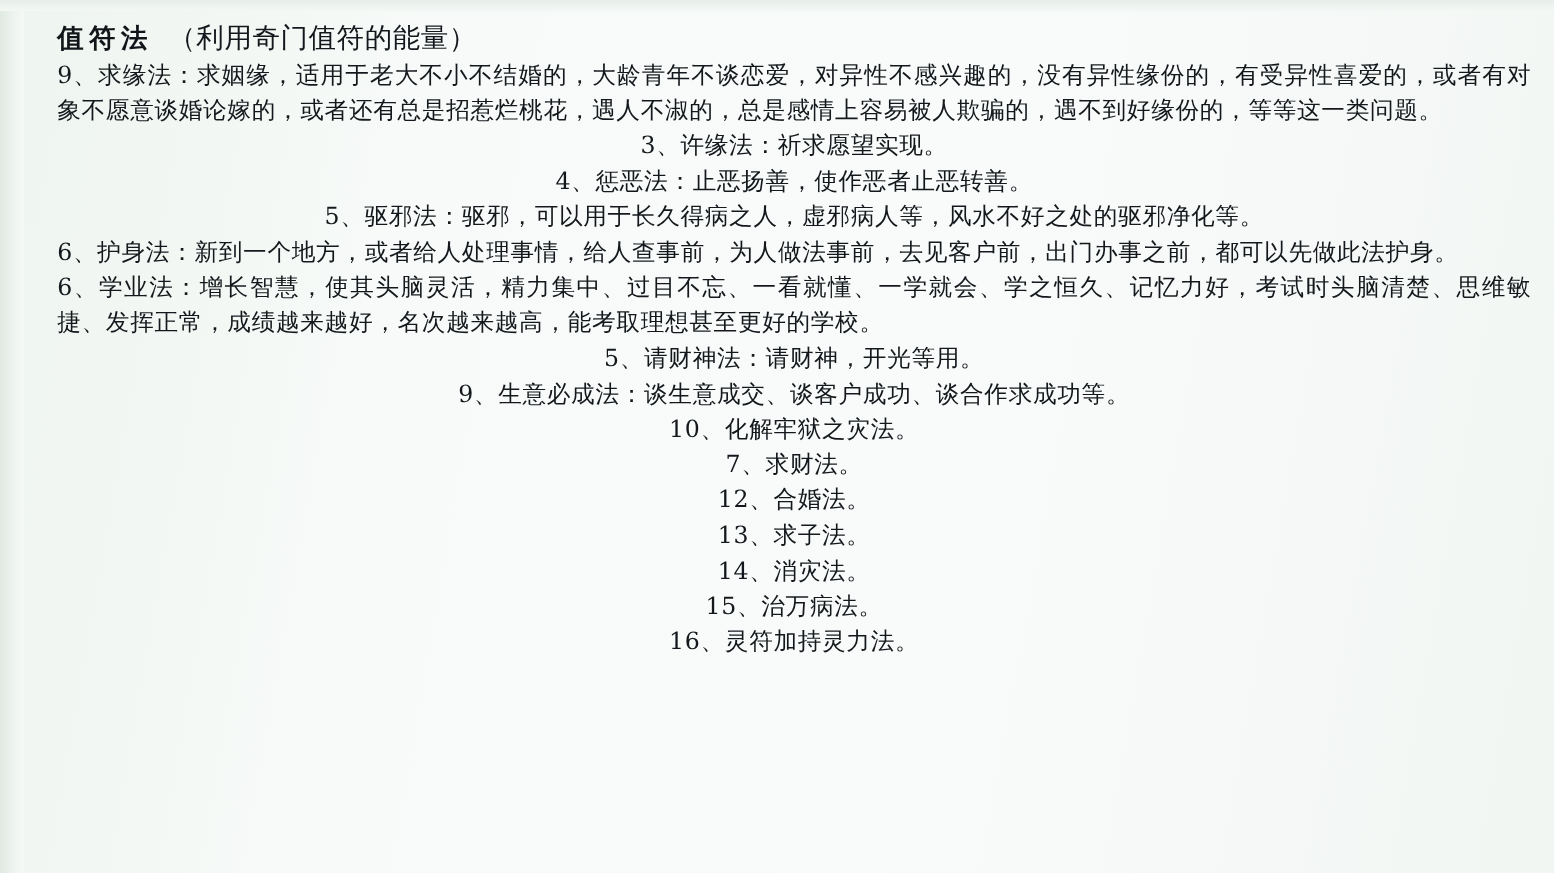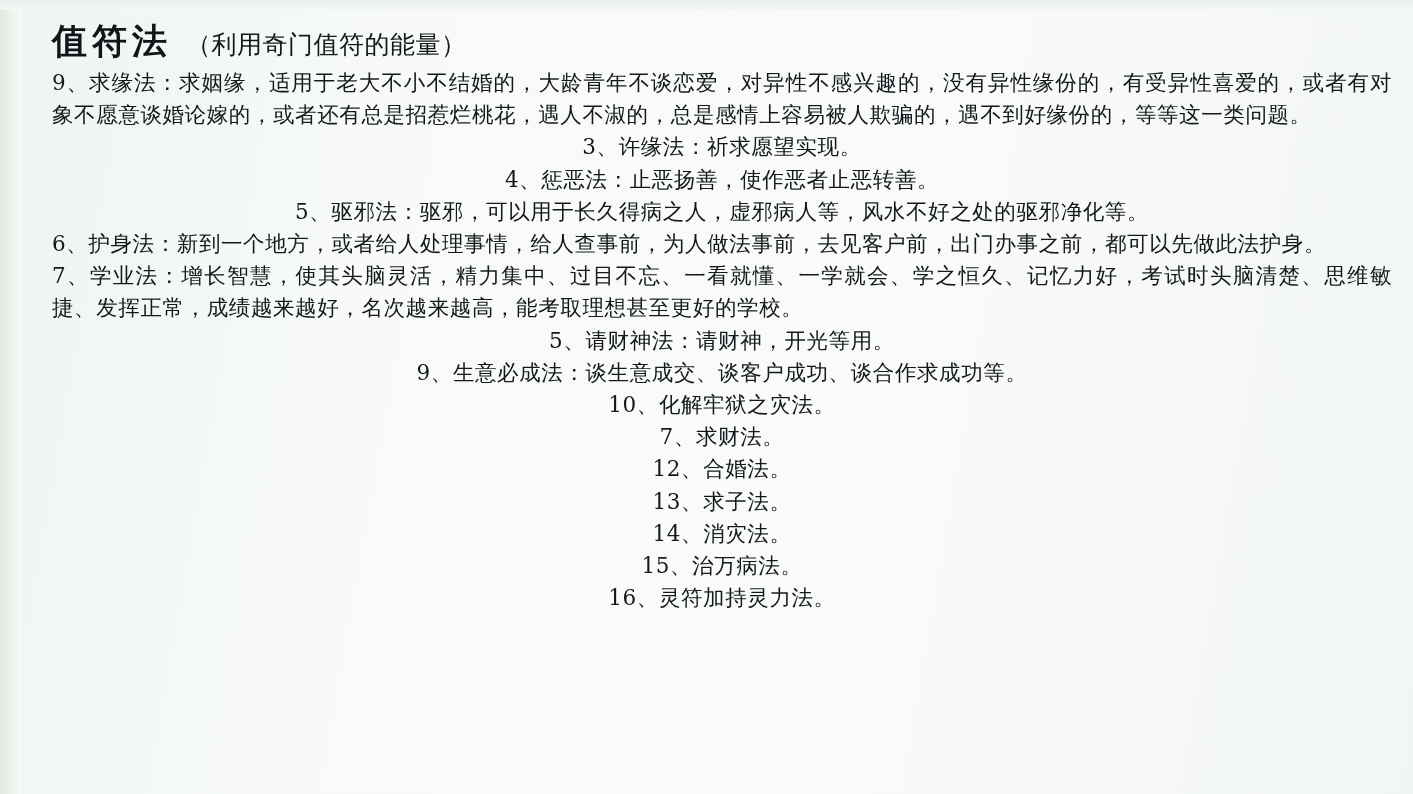--- a/index.html
+++ b/index.html
@@ -39,21 +39,21 @@
     width: 1340px;
   }
   .title-line {
     display: flex;
     align-items: baseline;
     margin-bottom: 2px;
   }
   .doc-title {
     font-family: Liberation Serif, serif;
     font-weight: bold;
-    font-size: 35px;
+    font-size: 24px;
     letter-spacing: 5px;
     color: #111418;
   }
   .doc-subtitle {
     font-family: Liberation Mono, monospace;
     font-size: 25px;
     color: #14181c;
     margin-left: 14px;
     letter-spacing: 0.5px;
   }
@@ -85,21 +85,21 @@
     <div class="title-line">
       <span class="doc-title">值符法</span>
       <span class="doc-subtitle">（利用奇门值符的能量）</span>
     </div>
 
     <p class="para">9、求缘法：求姻缘，适用于老大不小不结婚的，大龄青年不谈恋爱，对异性不感兴趣的，没有异性缘份的，有受异性喜爱的，或者有对象不愿意谈婚论嫁的，或者还有总是招惹烂桃花，遇人不淑的，总是感情上容易被人欺骗的，遇不到好缘份的，等等这一类问题。</p>
     <p class="para short">3、许缘法：祈求愿望实现。</p>
     <p class="para short">4、惩恶法：止恶扬善，使作恶者止恶转善。</p>
     <p class="para short">5、驱邪法：驱邪，可以用于长久得病之人，虚邪病人等，风水不好之处的驱邪净化等。</p>
     <p class="para">6、护身法：新到一个地方，或者给人处理事情，给人查事前，为人做法事前，去见客户前，出门办事之前，都可以先做此法护身。</p>
-    <p class="para">7、学业法：增长智慧，使其头脑灵活，精力集中、过目不忘、一看就懂、一学就会、学之恒久、记忆力好，考试时头脑清楚、思维敏捷、发挥正常，成绩越来越好，名次越来越高，能考取理想甚至更好的学校。</p>
+    <p class="para">6、学业法：增长智慧，使其头脑灵活，精力集中、过目不忘、一看就懂、一学就会、学之恒久、记忆力好，考试时头脑清楚、思维敏捷、发挥正常，成绩越来越好，名次越来越高，能考取理想甚至更好的学校。</p>
     <p class="para short">5、请财神法：请财神，开光等用。</p>
     <p class="para short">9、生意必成法：谈生意成交、谈客户成功、谈合作求成功等。</p>
     <p class="para short">10、化解牢狱之灾法。</p>
     <p class="para short">7、求财法。</p>
     <p class="para short">12、合婚法。</p>
     <p class="para short">13、求子法。</p>
     <p class="para short">14、消灾法。</p>
     <p class="para short">15、治万病法。</p>
     <p class="para short">16、灵符加持灵力法。</p>
 

